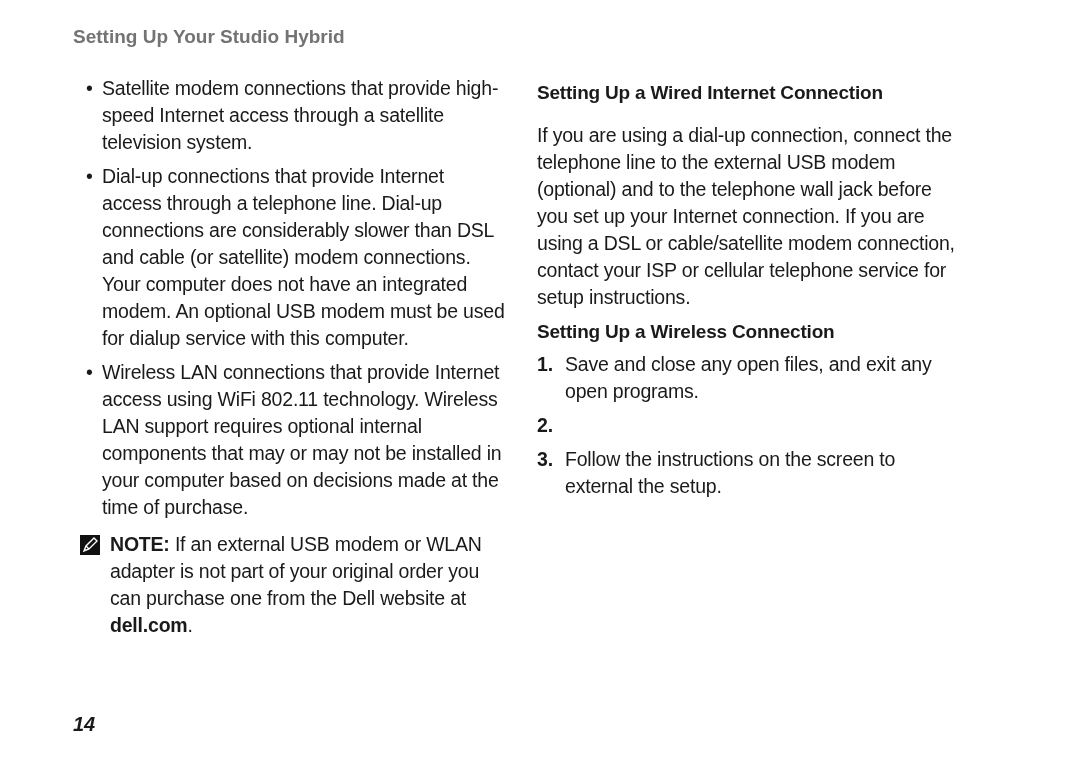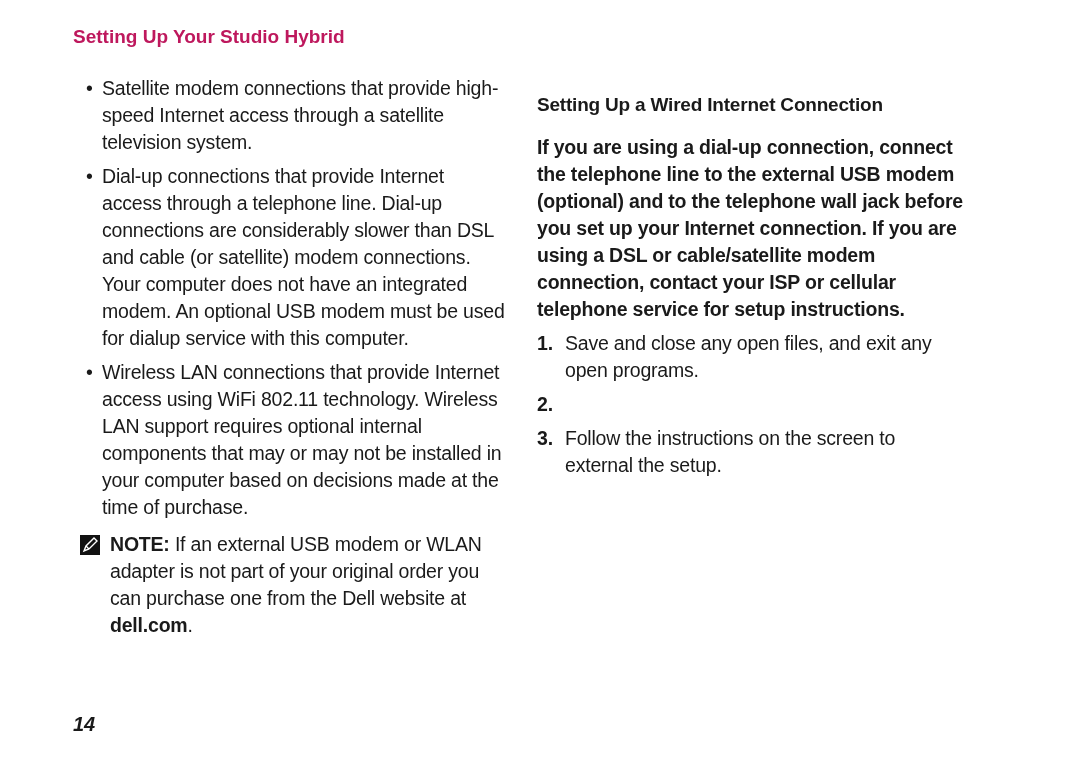--- a/index.html
+++ b/index.html
@@ -1,28 +1,28 @@
 <!DOCTYPE html>
 <html><head>
 <meta charset="utf-8">
 <style>
   html, body { margin:0; padding:0; background:#ffffff; }
   body { width:1080px; height:766px; position:relative; overflow:hidden;
          font-family:"Liberation Sans", sans-serif; color:#1a1a1a; }
-  .running-head { position:absolute; left:73px; top:26px; font-size:19px; font-weight:bold; color:#be185d; }
+  .running-head { position:absolute; left:73px; top:26px; font-size:19px; font-weight:bold; color:#737373; }
   .col { position:absolute; font-size:19.5px; line-height:27px; letter-spacing:-0.2px; }
   .col-left { left:86px; top:75px; width:420px; }
   .col-right { left:537px; top:75px; width:430px; }
   .bullet { display:flex; margin-bottom:7px; }
   .bullet-mark { width:16px; flex:none; }
   .note { display:flex; margin-top:10px; }
   .note-icon { width:30px; flex:none; margin-left:-6px; padding-top:4px; }
   .bold { font-weight:bold; }
-  h3 { font-size:19px; font-weight:bold; margin:16px 0 6px 0; line-height:27px; }
-  p { margin:16px 0 7px 0;font-weight:bold; }
+  h3 { font-size:19px; font-weight:bold; margin:4px 0 6px 0; line-height:27px; }
+  p { margin:16px 0 7px 0; }
   .step { display:flex; margin-bottom:7px; align-items:flex-start; }
   .step-num { width:28px; flex:none; font-weight:bold; }
   .start-orb { display:inline-block; width:30px; height:30px; vertical-align:middle; margin:0 4px; }
   .page-number { position:absolute; left:73px; top:713px; font-size:20px; font-weight:bold;font-style:italic; }
 </style>
 </head>
 <body>
 
 <div class="running-head">Setting Up Your Studio Hybrid</div>
 
@@ -49,20 +49,21 @@
     </span>
     <span>
       <span class="bold">NOTE:</span><span> If an external USB modem or WLAN adapter is not part of your original order you can purchase one from the Dell website at </span><span class="bold">dell.com</span><span>.</span>
     </span>
   </div>
 </div>
 
 <div class="col col-right">
   <h3>Setting Up a Wired Internet Connection</h3>
   <p>If you are using a dial-up connection, connect the telephone line to the external USB modem (optional) and to the telephone wall jack before you set up your Internet connection. If you are using a DSL or cable/satellite modem connection, contact your ISP or cellular telephone service for setup instructions.</p>
+  <h3>Setting Up a Wireless Connection</h3>
   <div class="step">
     <span class="step-num">1.</span>
     <span>Save and close any open files, and exit any open programs.</span>
   </div>
   <div class="step">
     <span class="step-num">2.</span>
   </div>
   <div class="step">
     <span class="step-num">3.</span>
     <span>Follow the instructions on the screen to external the setup.</span>

